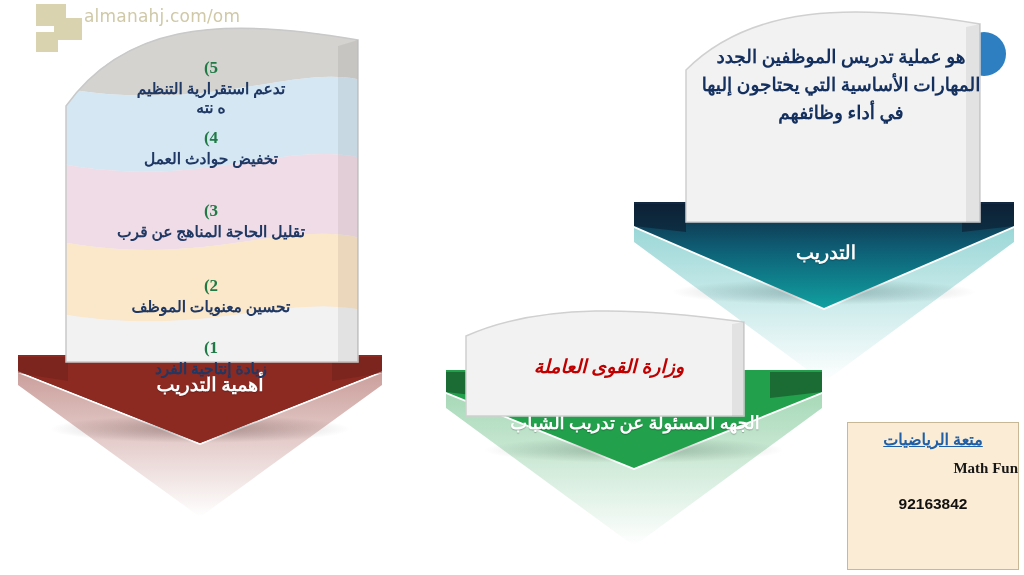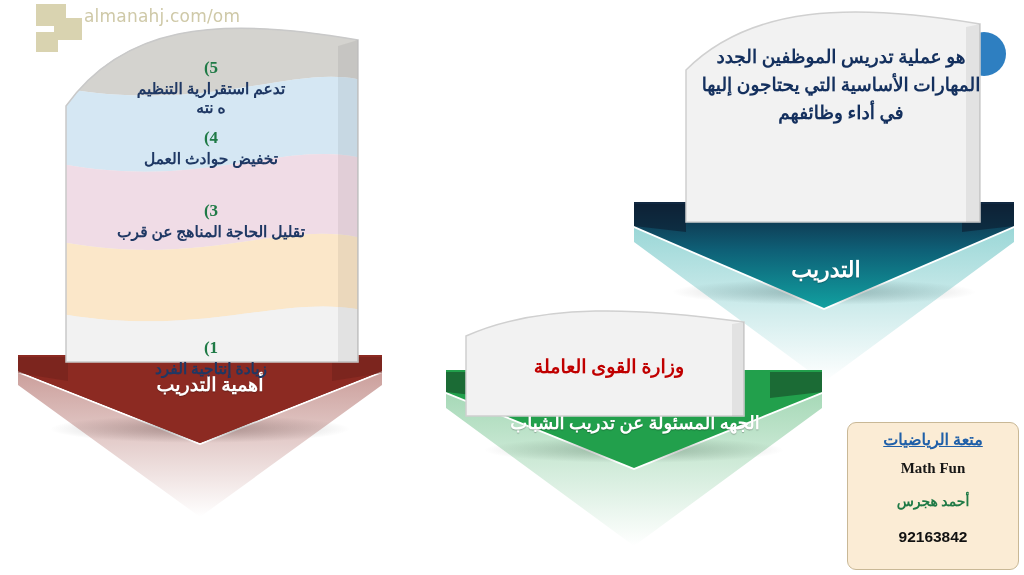--- a/index.html
+++ b/index.html
@@ -126,46 +126,48 @@
     position: absolute;
     left: 472px; top: 355px;
     width: 274px;
     direction: rtl;
     text-align: center;
     font-size: 19px;
     font-weight: bold;
     color: #c00000;
     z-index: 16;
     font-family: "Liberation Serif", serif;
+    font-style: italic;
   }
 
   
   #sig-box {
     position: absolute;
     left: 847px; top: 422px;
     width: 172px; height: 148px;
     background: #fbecd5;
     border: 1px solid #c9b896;
-    border-radius: 9px;
+    border-radius: 0;
     z-index: 30;
     text-align: center;
     padding-top: 7px;
   }
   #sig-title {
     font-size: 16px; font-weight: bold;
     color: #1f5fa8;
     direction: rtl;
     text-decoration: underline;
     font-family: "Liberation Serif", serif;
   }
   #sig-sub {
     margin-top: 11px;
     font-size: 15px; font-weight: bold;
     color: #161616;
     font-family: "Liberation Serif", serif;
+    text-align: right;
   }
   #sig-name {
     margin-top: 16px;
     font-size: 14px; font-weight: bold;
     color: #1f7a46;
     direction: rtl;
     font-family: "Liberation Serif", serif;
   }
   #sig-phone {
     margin-top: 18px;
@@ -231,20 +233,24 @@
       <span>تدعم استقرارية التنظيم
 ه نته</span>
     </div>
     <div class="layer-label" style="top:90px;">
       <span class="layer-num">4)</span>
       <span>تخفيض حوادث العمل</span>
     </div>
     <div class="layer-label" style="top:163px;">
       <span class="layer-num">3)</span>
       <span>تقليل الحاجة المناهج عن قرب</span>
+    </div>
+    <div class="layer-label" style="top:238px;">
+      <span class="layer-num">2)</span>
+      <span>تحسين معنويات الموظف</span>
     </div>
     <div class="layer-label" style="top:300px;">
       <span class="layer-num">1)</span>
       <span>زيادة إنتاجية الفرد</span>
     </div>
   </div>
 
   <div id="blue-dot"></div>
 
   <div class="chevron-wrap" id="right-chevron" style="left:628px; top:196px; width:396px; height:190px; z-index:9;">
@@ -263,21 +269,21 @@
           <stop offset="0%" stop-color="#555" stop-opacity="0.4"></stop>
           <stop offset="100%" stop-color="#555" stop-opacity="0"></stop>
         </radialGradient>
       </defs>
       <ellipse cx="196" cy="96" rx="152" ry="13" fill="url(#shadR)"></ellipse>
       <polygon points="6,6 386,6 386,30 196,112 6,30" fill="url(#tealG)"></polygon>
       <polygon points="6,8 58,8 58,36 6,30" fill="#0b1c2e" opacity="0.6"></polygon>
       <polygon points="334,8 386,8 386,30 334,36" fill="#0b1c2e" opacity="0.6"></polygon>
       <polygon points="196,114 386,32 386,46 196,186 6,46 6,32" fill="url(#tealRefl)"></polygon>
     </svg>
-    <div class="chev-label" style="top:60px; font-size:22px;">التدريب</div>
+    <div class="chev-label" style="top:45px; font-size:19px;">التدريب</div>
   </div>
 
   <div class="card-wrap" style="left:680px; top:8px; width:320px; height:222px; z-index:13;">
     <svg width="320" height="222" viewBox="0 0 320 222">
       <path d="M6,62 C70,-2 170,-6 300,16 L300,214 L6,214 Z" fill="#f2f2f2" stroke="#d0d0d0" stroke-width="1.5"></path>
       <path d="M286,19 L300,16 L300,214 L286,214 Z" fill="#00000010"></path>
     </svg>
   </div>
   <div id="rt-card-text">هو عملية تدريس الموظفين الجدد المهارات الأساسية التي يحتاجون إليها في أداء وظائفهم</div>
 
@@ -306,21 +312,20 @@
     <svg width="296" height="112" viewBox="0 0 296 112">
       <path d="M4,26 C80,-8 180,-2 282,12 L282,106 L4,106 Z" fill="#f2f2f2" stroke="#d0d0d0" stroke-width="1.5"></path>
       <path d="M270,14 L282,12 L282,106 L270,106 Z" fill="#00000010"></path>
     </svg>
   </div>
   <div id="mid-card-text">وزارة القوى العاملة</div>
 
   <div id="sig-box">
     <div id="sig-title">متعة الرياضيات</div>
     <div id="sig-sub">Math Fun</div>
-    <div id="sig-name">أحمد هجرس</div>
     <div id="sig-phone">92163842</div>
   </div>
 
   <div id="watermark">
     <svg id="wm-logo" viewBox="0 0 58 52">
       <rect x="0" y="0" width="30" height="22" fill="#d9d3b0"></rect>
       <rect x="18" y="14" width="28" height="22" fill="#d9d3b0"></rect>
       <rect x="0" y="28" width="22" height="20" fill="#d9d3b0"></rect>
     </svg>
     <div id="wm-url">almanahj.com/om</div>

